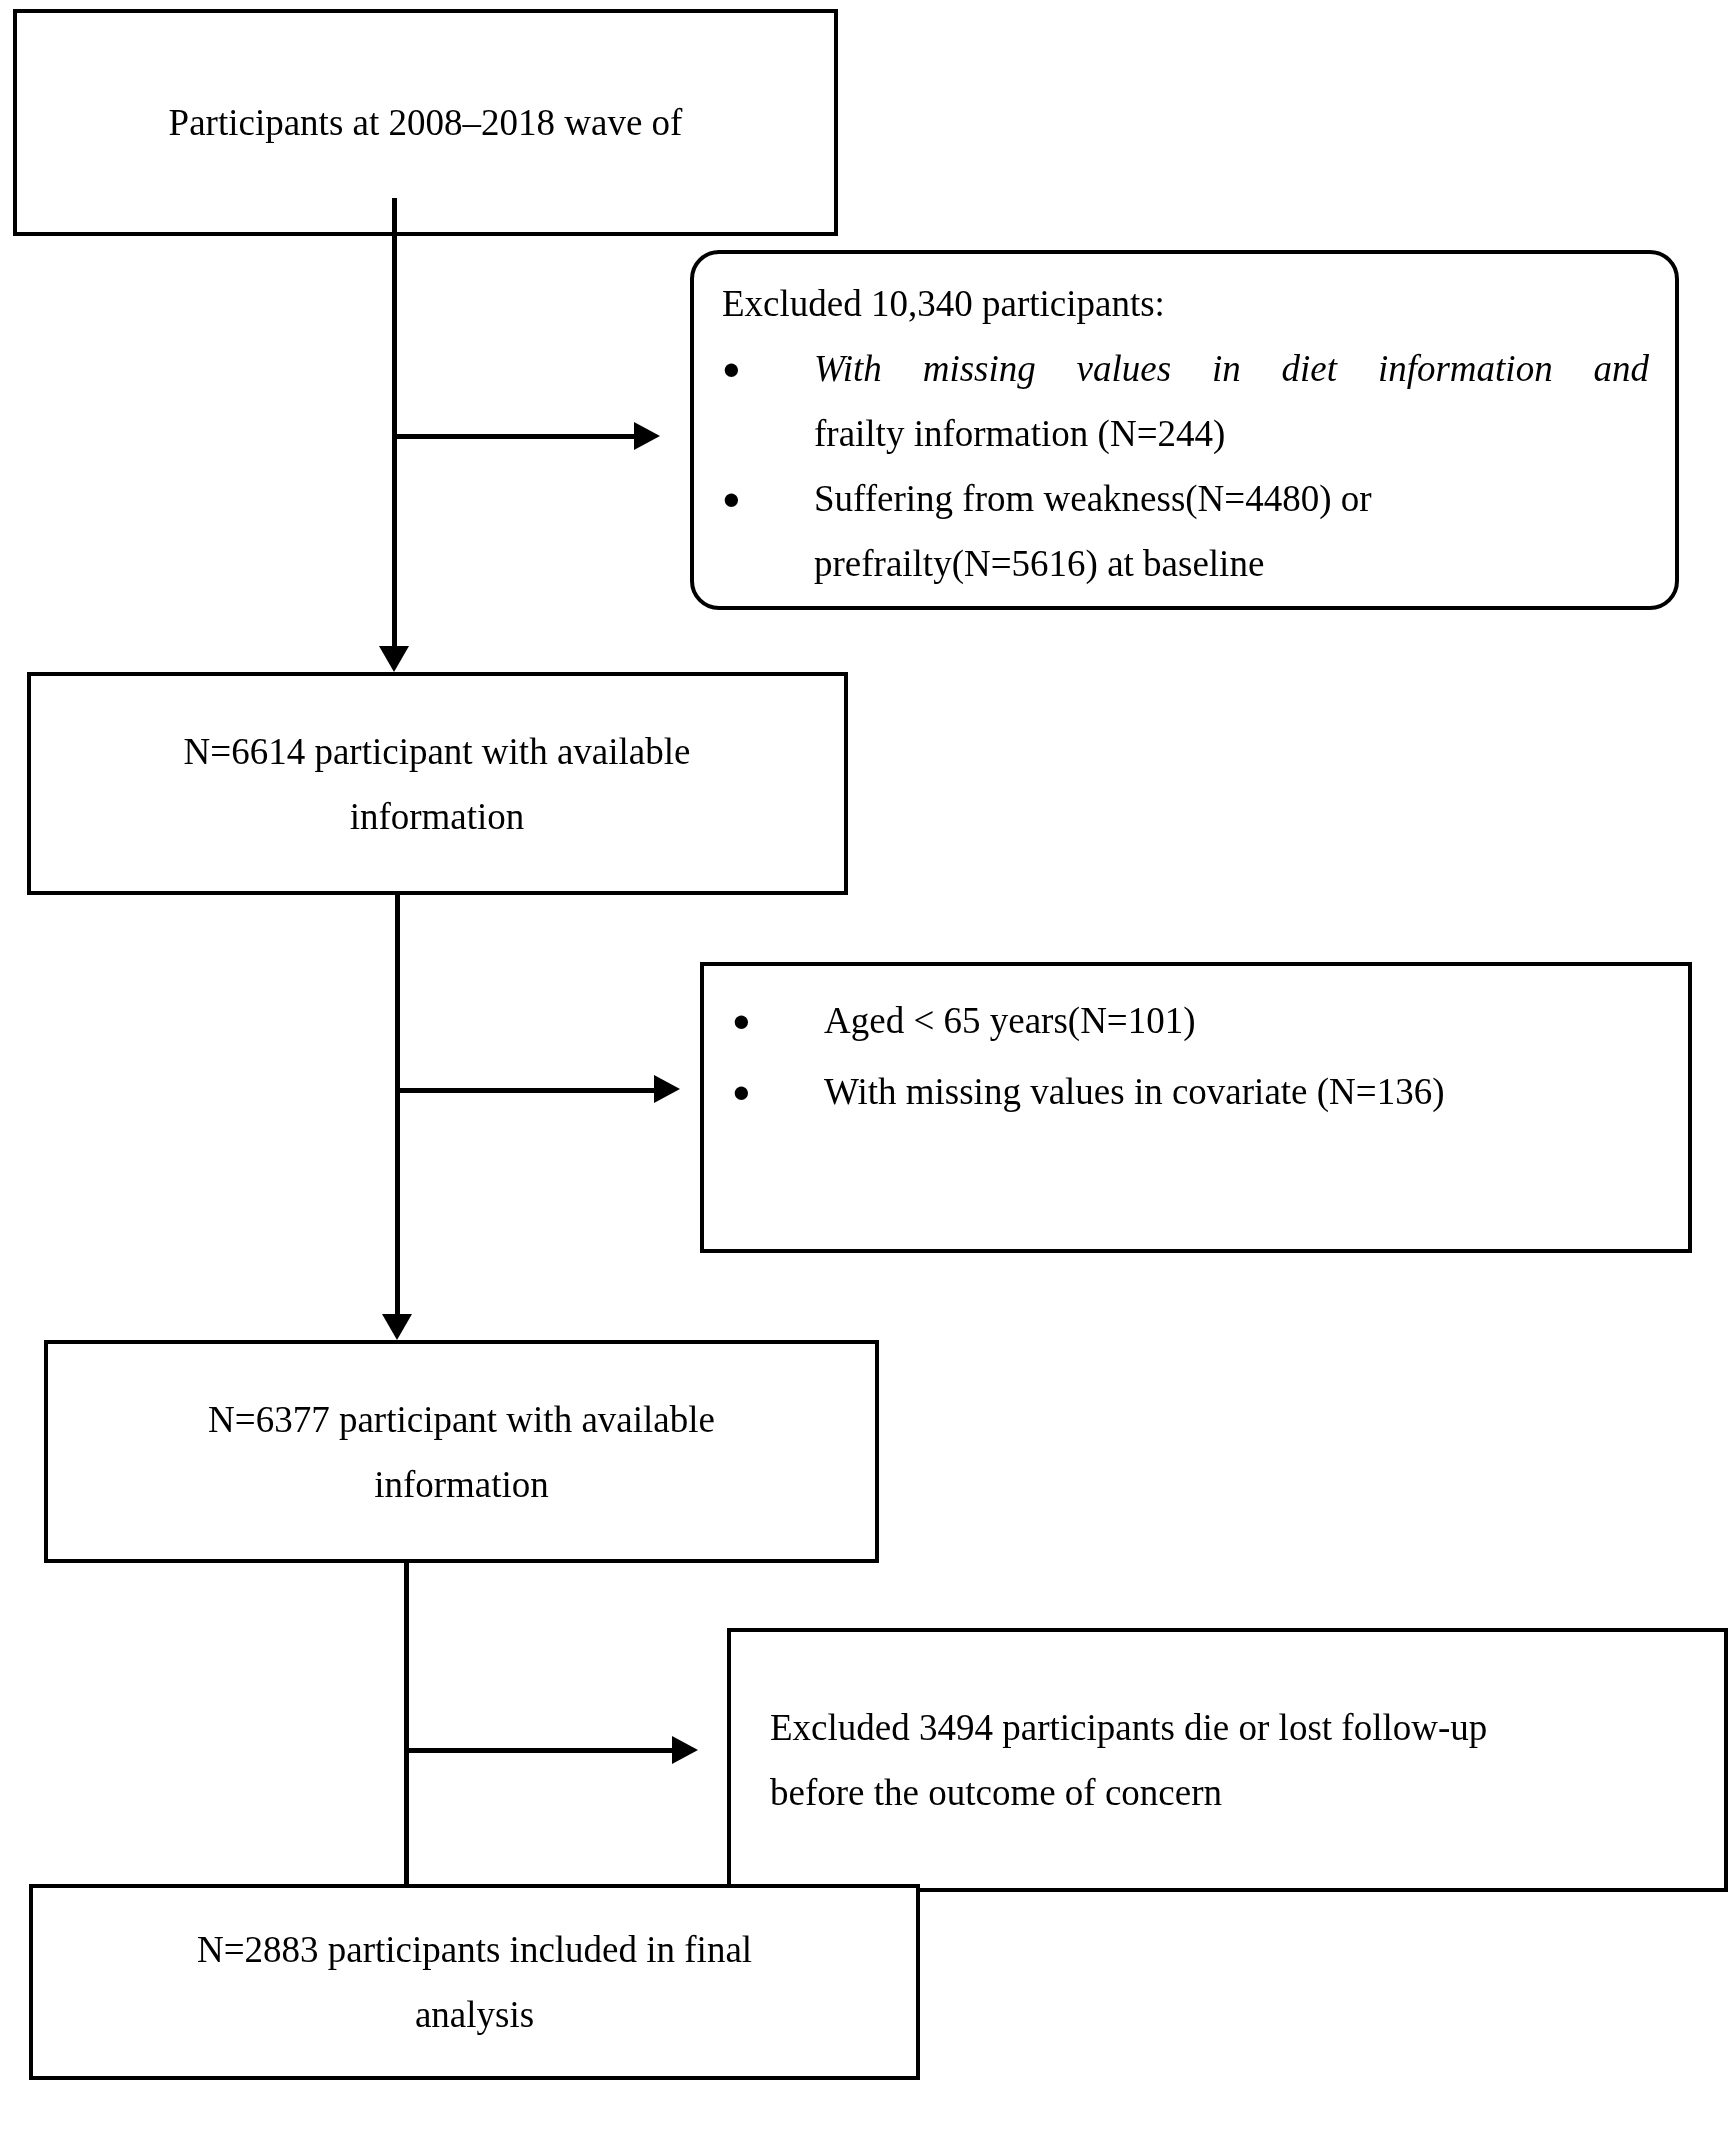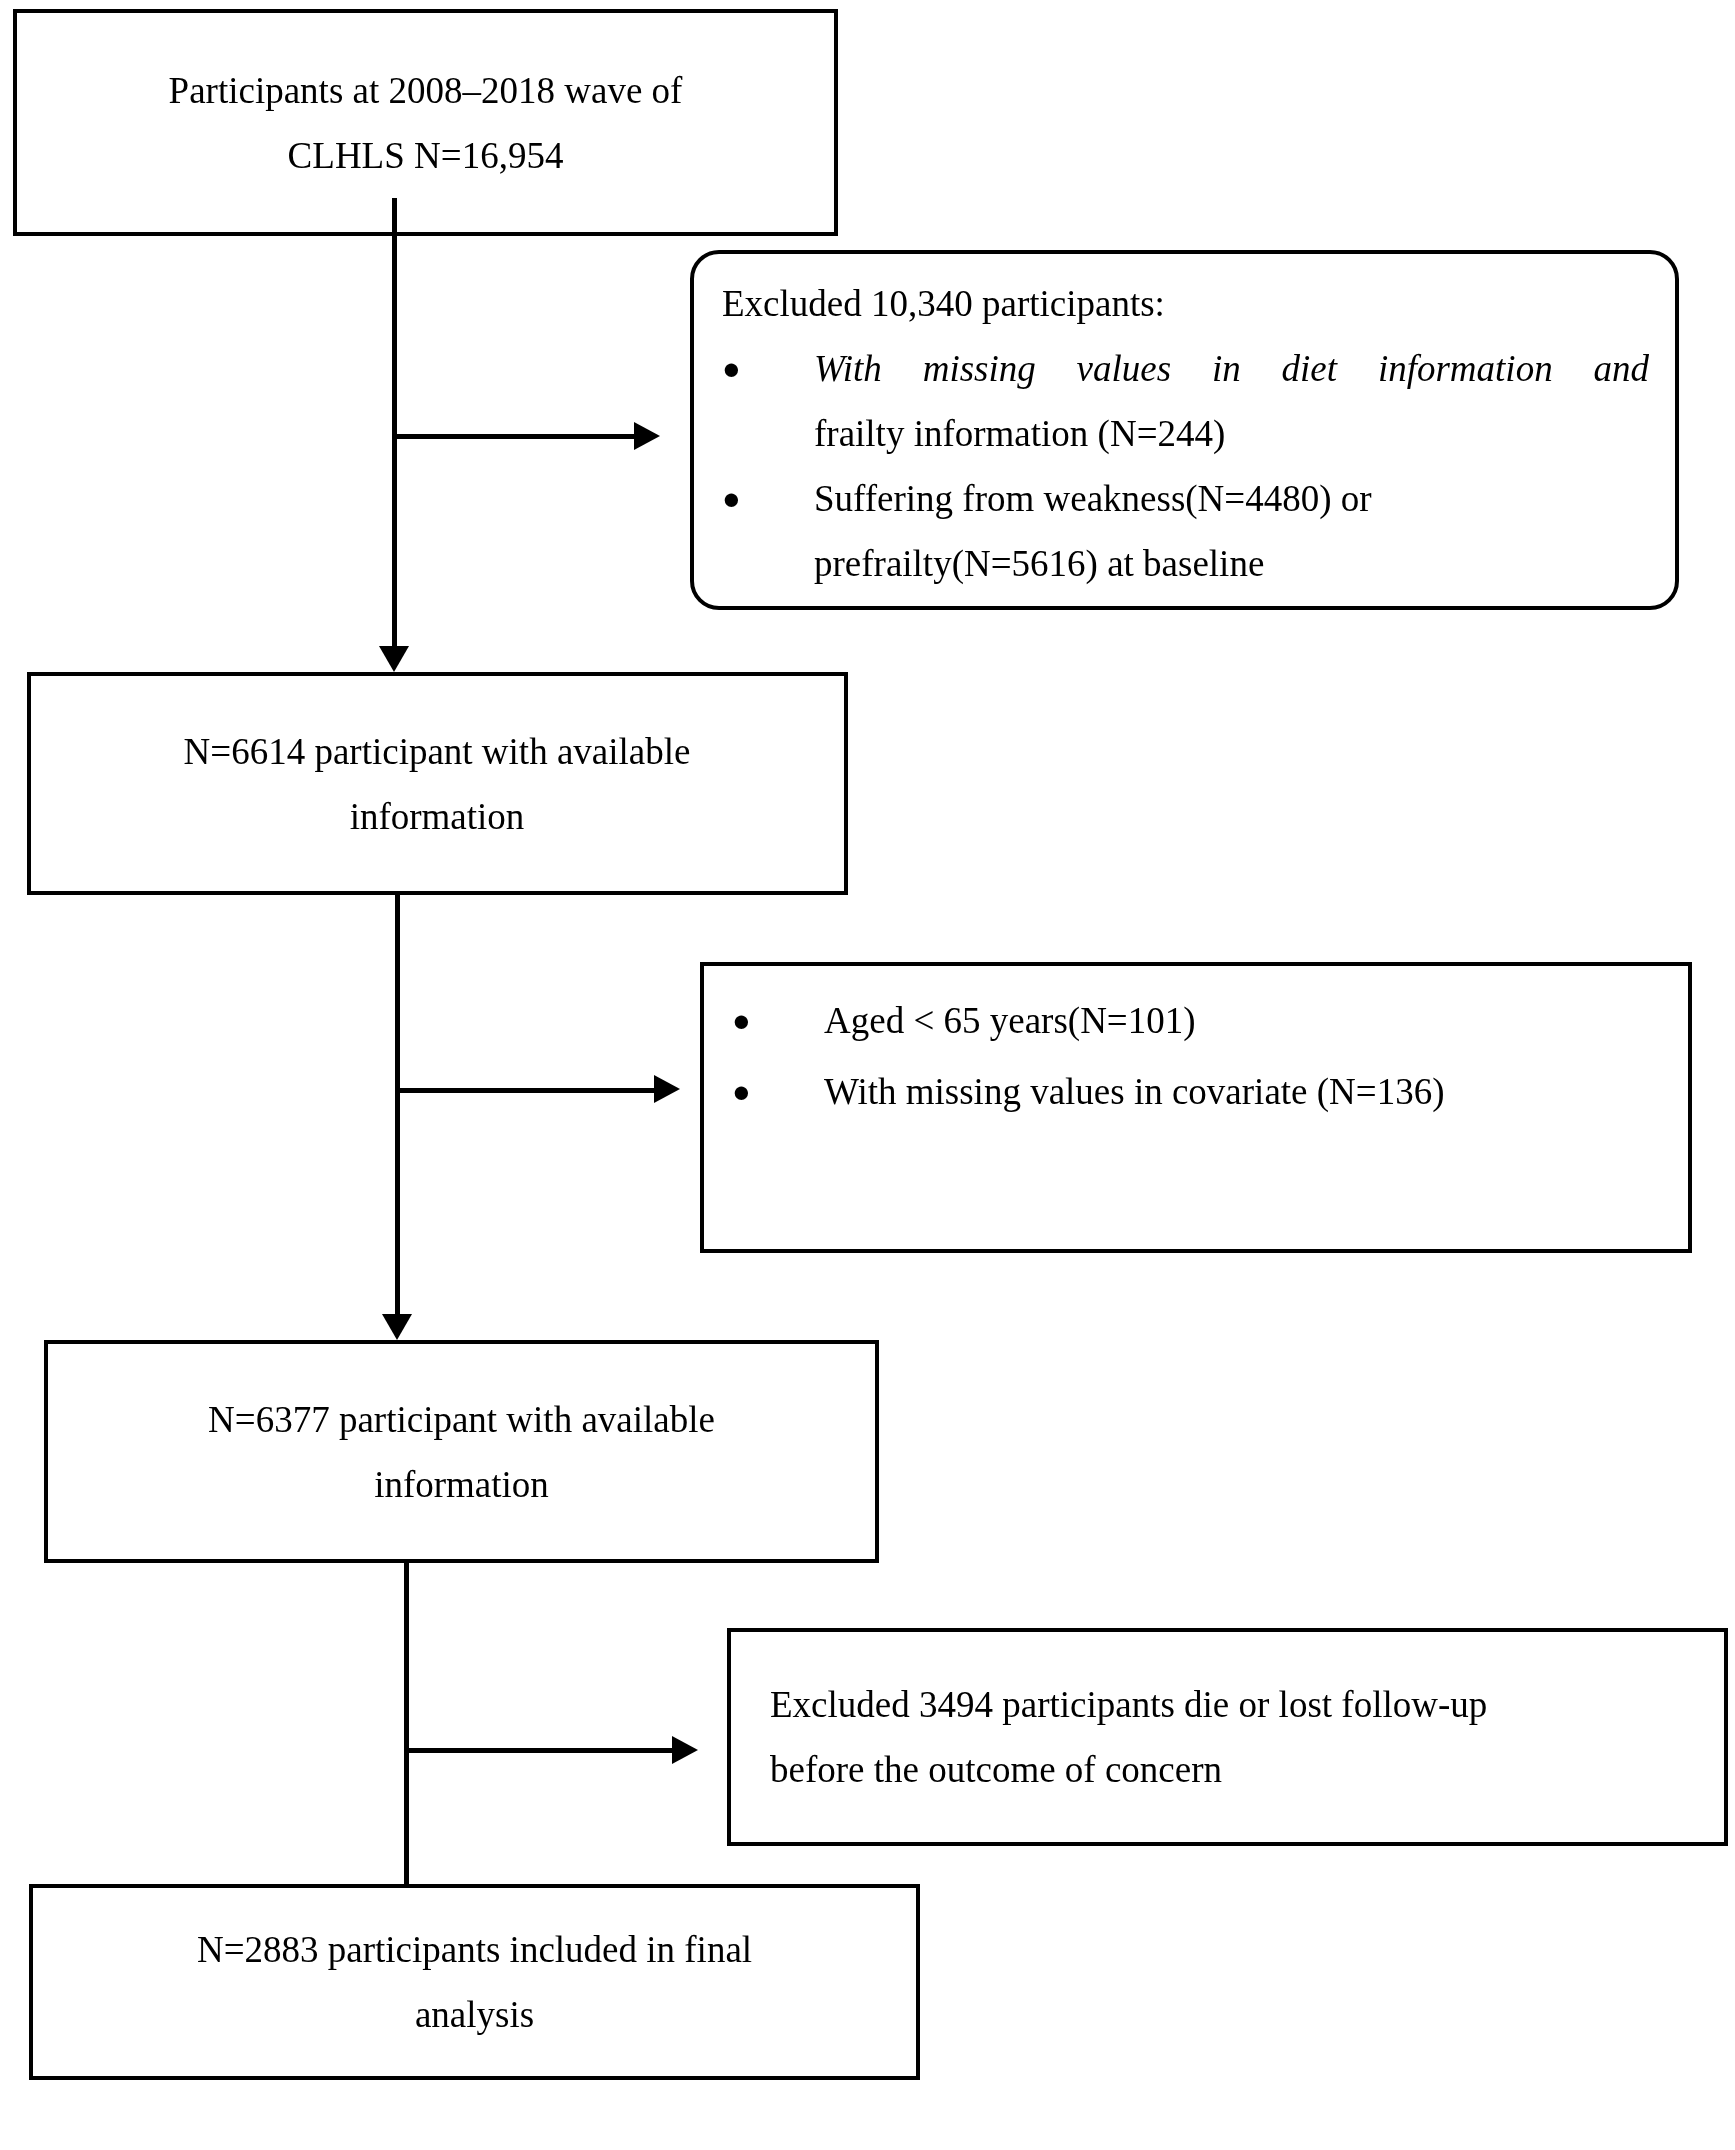--- a/index.html
+++ b/index.html
@@ -77,21 +77,21 @@
     border-bottom: 14px solid transparent;
     border-left: 26px solid var(--line);
   }
 
   
   #box-a { left: 13px;   top: 9px;   width: 825px; height: 227px; }
   #box-b { left: 690px; top: 250px;  width: 989px; height: 360px; padding: 17px 26px 0 28px; border-radius: 29px; }
   #box-c { left: 26.5px;   top: 672px; width: 821px; height: 223px; }
   #box-d { left: 700px; top: 962px; width: 992px; height: 291px; padding: 19.4px 26px 0 28px; line-height: 71px; }
   #box-e { left: 44px;   top: 1340px; width: 835px; height: 223px; }
-  #box-f { left: 727px; top: 1628px; width: 1001px; height: 218px; padding: 0 19.4px 0 39px; }
+  #box-f { left: 727px; top: 1628px; width: 1001px; height: 264px; padding: 0 19.4px 0 39px; }
   #box-g { left: 29px;   top: 1884px; width: 891px; height: 196px; align-items: center; }
 
   #v1  { left: 392px; top: 198px;  height: 450px; }
   #v1h { left: 379px; top: 646px; }
   #b1  { left: 394px; top: 434px;  width: 240px; }
   #b1h { left: 634px; top: 422px;  }
 
   #v2  { left: 395px; top: 895px; height: 420px; }
   #v2h { left: 382px; top: 1314px; }
   #b2  { left: 397px; top: 1088px; width: 257px; }
@@ -102,21 +102,20 @@
   #b3  { left: 406px; top: 1748px; width: 267px; }
   #b3h { left: 672px; top: 1736px; }
 </style>
 </head>
 <body>
 
 <div class="canvas">
 
   <section class="box box--center" id="box-a">
     <div class="line">Participants at 2008–2018 wave of</div>
-    <div class="line">CLHLS N=16,954</div>
   </section>
 
   <div class="shaft shaft--v" id="v1"></div>
   <div class="head head--down" id="v1h"></div>
   <div class="shaft shaft--h" id="b1"></div>
   <div class="head head--right" id="b1h"></div>
 
   <section class="box box--list" id="box-b">
     <div class="line heading">Excluded 10,340 participants:</div>
     <div class="bullet-row">

